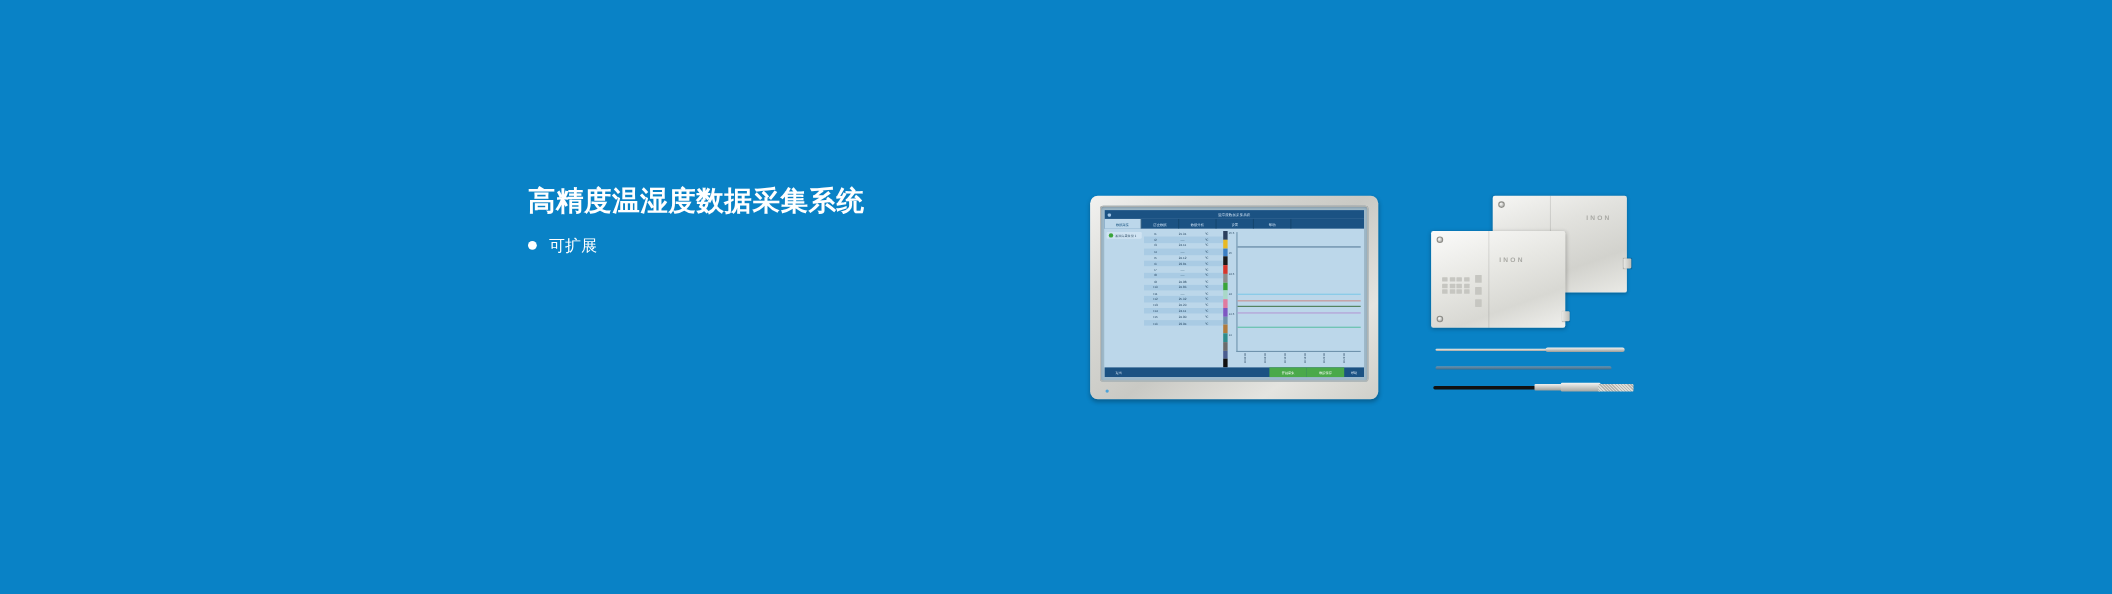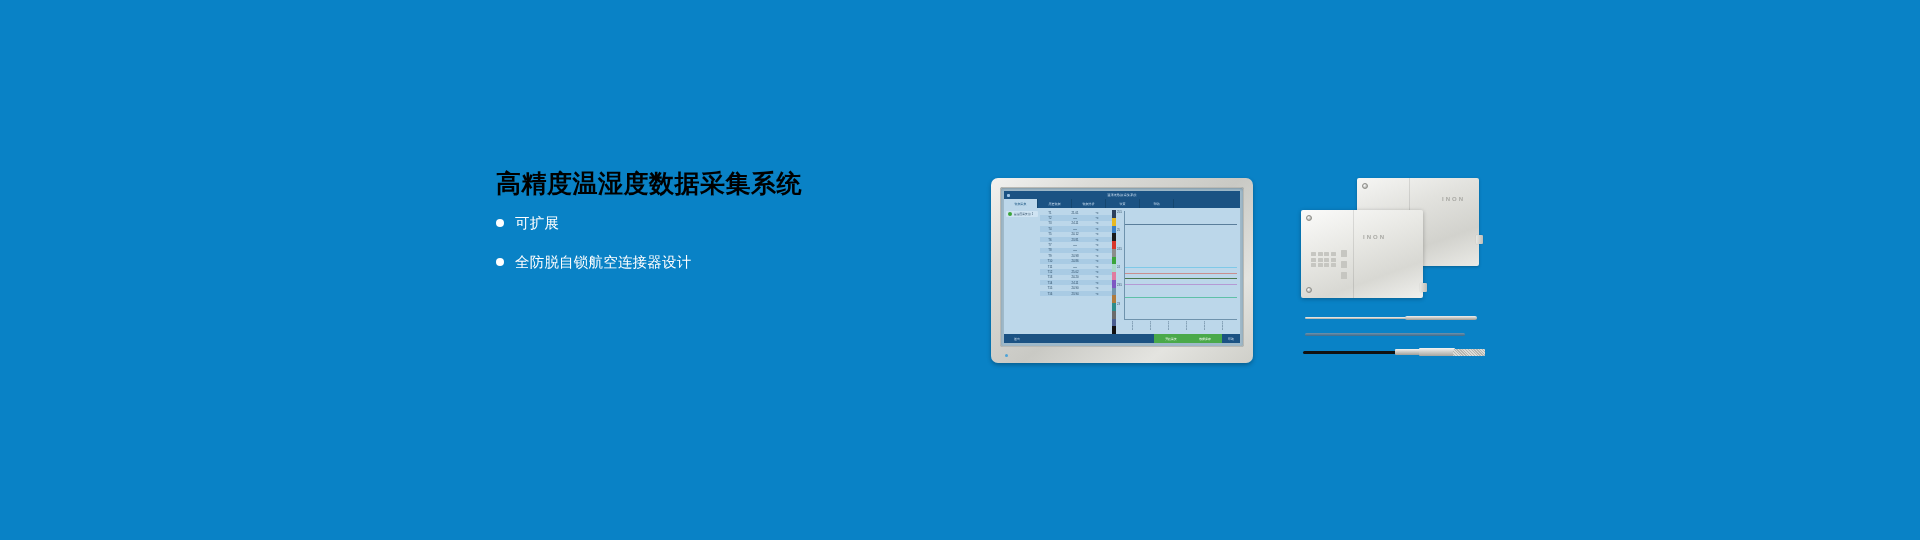--- a/index.html
+++ b/index.html
@@ -8,27 +8,27 @@
     background:#0982c6;
     font-family:"Liberation Sans","DejaVu Sans",sans-serif;
     -webkit-font-smoothing:antialiased;
   }
   .banner{position:relative;width:1920px;height:540px;background:#0982c6;}
 
   
   .copy{position:absolute;left:480px;top:170px;width:470px;color:#ffffff;}
   .headline{
     font-size:25px;font-weight:bold;letter-spacing:.5px;
-    line-height:1.1;color:#000000;margin:0 0 16px 16px;white-space:nowrap;
+    line-height:1.1;color:#ffffff;margin:0 0 16px 0;white-space:nowrap;
   }
   .subhead{
     font-size:14.5px;font-weight:400;line-height:1.3;color:#ffffff;
     margin:0 0 20px 0;white-space:nowrap;letter-spacing:.2px;
   }
-  .features{list-style:none;margin:16px;padding:0;}
+  .features{list-style:none;margin:0;padding:0;}
   .features li{
     display:flex;align-items:center;gap:11px;
     font-size:14.5px;color:#ffffff;margin-bottom:20px;letter-spacing:.2px;
   }
   .bullet{
     width:8px;height:8px;border-radius:50%;background:#ffffff;flex:0 0 8px;
   }
 
   
   .monitor{position:absolute;left:991px;top:178px;width:262px;height:185px;}
@@ -145,24 +145,20 @@
 
 <div class="banner">
 
   <div class="copy">
     <h1 class="headline">高精度温湿度数据采集系统</h1>
     <ul class="features">
       <li>
         <span class="bullet"></span>
         <span>可扩展</span>
       </li>
-      <li>
-        <span class="bullet"></span>
-        <span>全防脱自锁航空连接器设计</span>
-      </li>
     </ul>
   </div>
 
   <div class="monitor">
     <div class="mon-outer"></div>
     <div class="mon-inner">
       <div class="screen">
 
         <div class="sw-titlebar">
           <span class="t-ico"></span>

